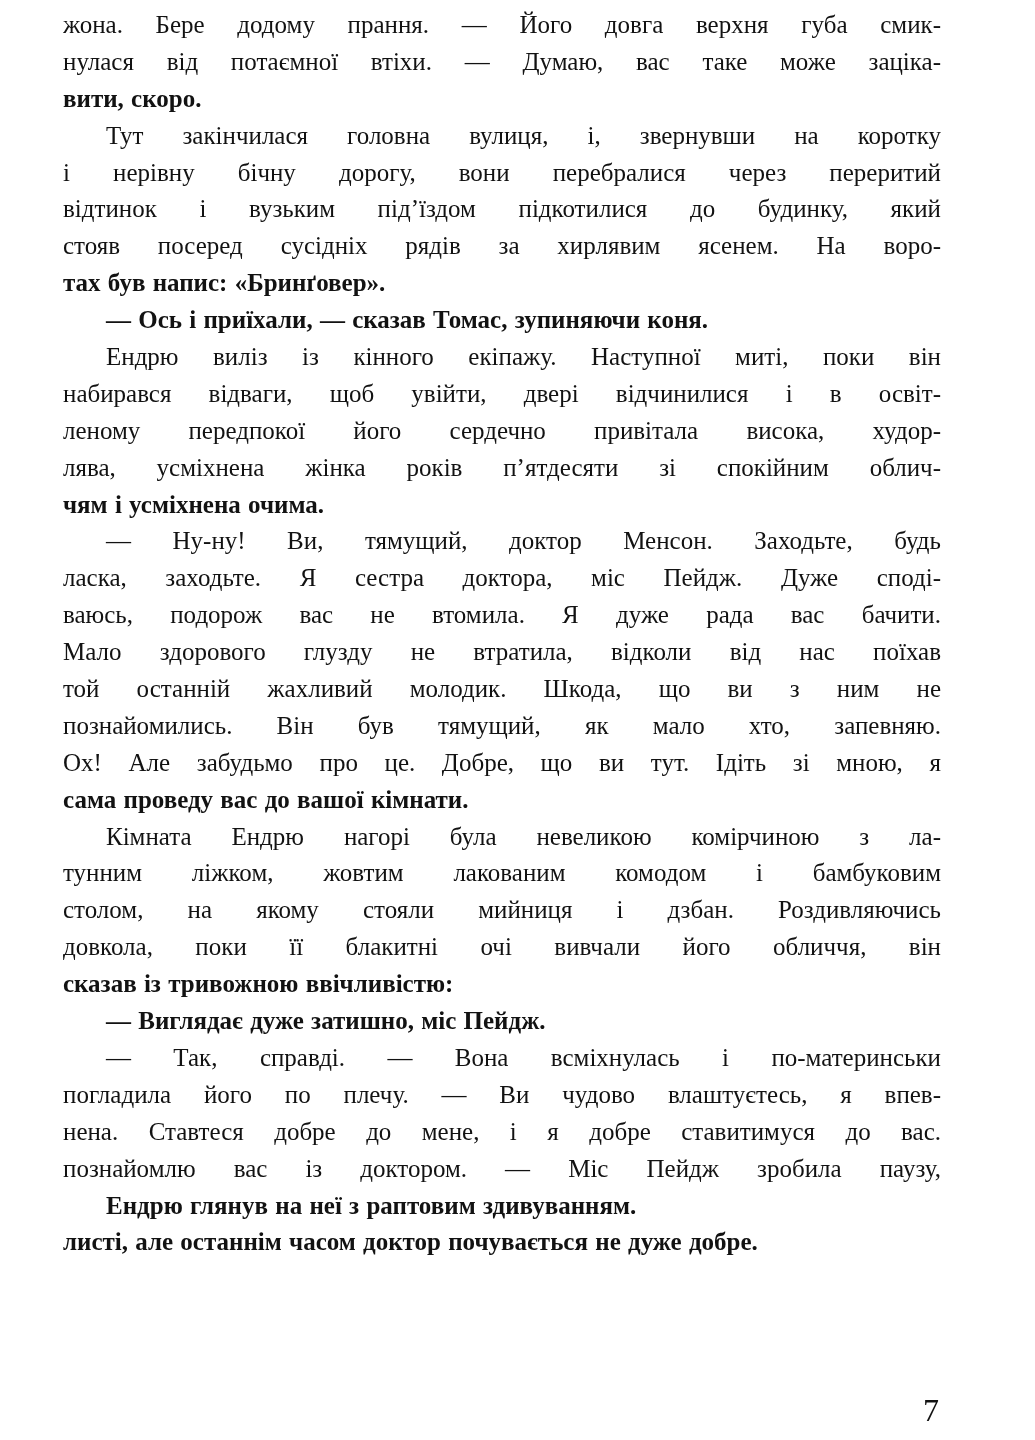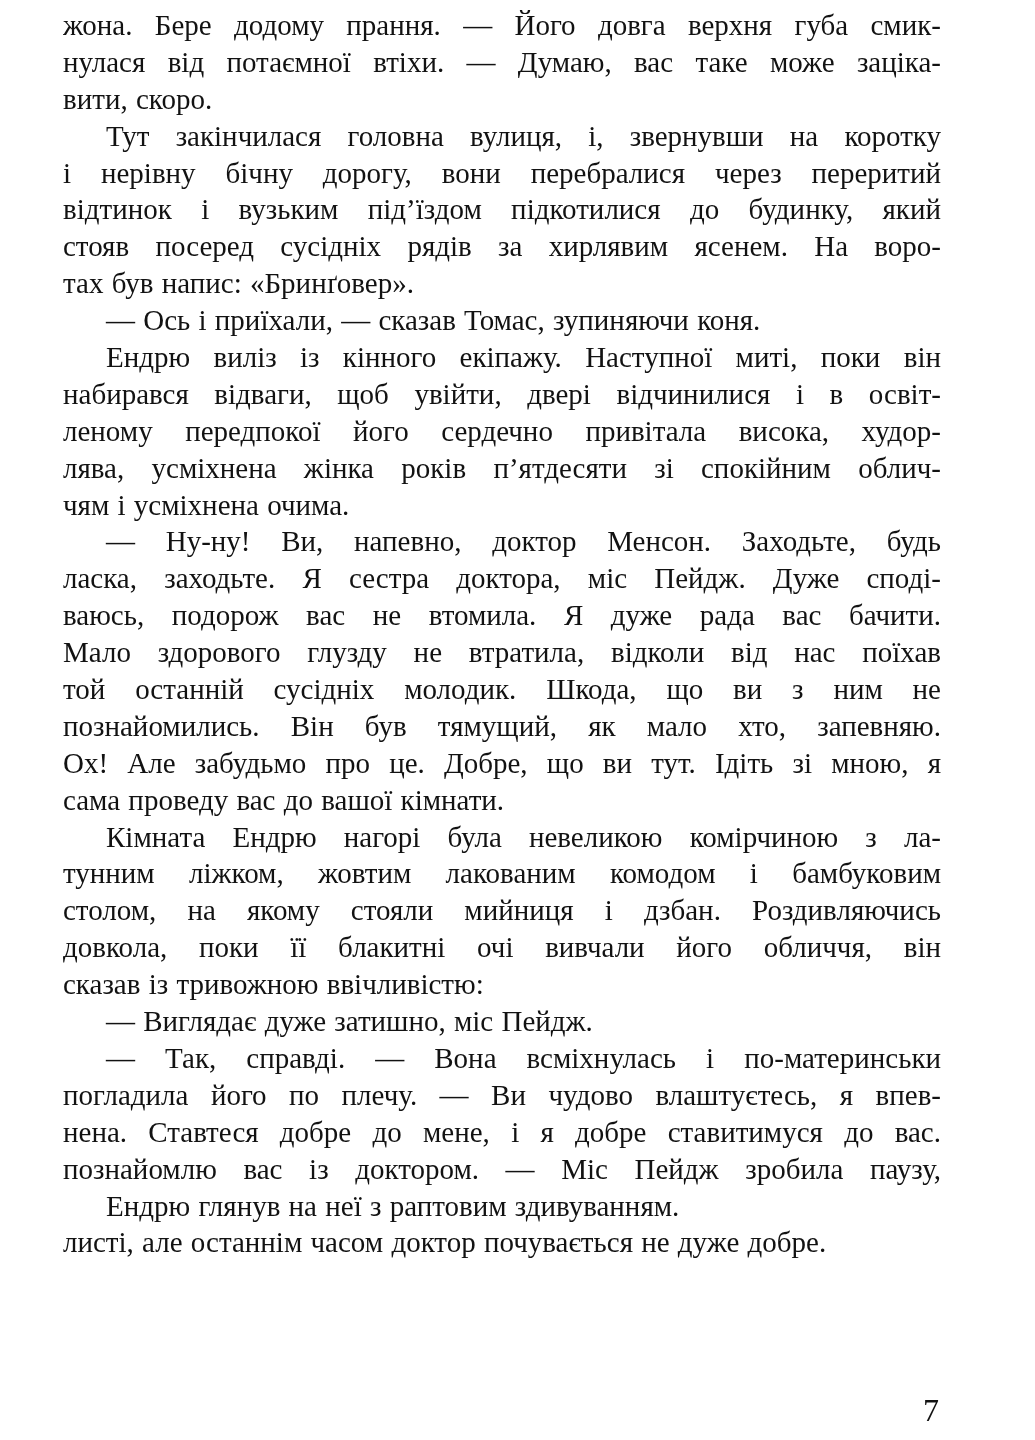--- a/index.html
+++ b/index.html
@@ -16,33 +16,34 @@
     color: var(--text-color, #121212);
     overflow: hidden;
   }
   .text-block {
     position: absolute;
     left: 63px;
     top: 7px;
     width: 878px;
   }
   .line {
-    font-size: 29px;
+    font-size: 25px;
     line-height: 36.9px;
     height: 36.9px;
     overflow: hidden;
     text-align: justify;
     text-align-last: justify;
     word-spacing: 1px;
   }
   .line.indent {
     text-indent: 43px;
   }
   .line.last {
     text-align-last: left;
+    font-weight: bold;
   }
   .page-number {
     position: absolute;
     top: 1390px;
     right: 96px;
     font-size: 32px;
     line-height: 40px;
     text-align: right;
   }
 </style>
@@ -58,25 +59,25 @@
       <div class="line">і нерівну бічну дорогу, вони перебралися через переритий</div>
       <div class="line">відтинок і вузьким під’їздом підкотилися до будинку, який</div>
       <div class="line">стояв посеред сусідніх рядів за хирлявим ясенем. На воро-</div>
       <div class="line last">тах був напис: «Бринґовер».</div>
       <div class="line indent last">— Ось і приїхали, — сказав Томас, зупиняючи коня.</div>
       <div class="line indent">Ендрю виліз із кінного екіпажу. Наступної миті, поки він</div>
       <div class="line">набирався відваги, щоб увійти, двері відчинилися і в освіт-</div>
       <div class="line">леному передпокої його сердечно привітала висока, худор-</div>
       <div class="line">лява, усміхнена жінка років п’ятдесяти зі спокійним облич-</div>
       <div class="line last">чям і усміхнена очима.</div>
-      <div class="line indent">— Ну-ну! Ви, напевно, доктор Менсон. Заходьте, будь</div>
+      <div class="line indent">— Ну-ну! Ви, тямущий, доктор Менсон. Заходьте, будь</div>
       <div class="line">ласка, заходьте. Я сестра доктора, міс Пейдж. Дуже споді-</div>
       <div class="line">ваюсь, подорож вас не втомила. Я дуже рада вас бачити.</div>
       <div class="line">Мало здорового глузду не втратила, відколи від нас поїхав</div>
-      <div class="line">той останній сусідніх молодик. Шкода, що ви з ним не</div>
+      <div class="line">той останній жахливий молодик. Шкода, що ви з ним не</div>
       <div class="line">познайомились. Він був тямущий, як мало хто, запевняю.</div>
       <div class="line">Ох! Але забудьмо про це. Добре, що ви тут. Ідіть зі мною, я</div>
       <div class="line last">сама проведу вас до вашої кімнати.</div>
       <div class="line indent">Кімната Ендрю нагорі була невеликою комірчиною з ла-</div>
       <div class="line">тунним ліжком, жовтим лакованим комодом і бамбуковим</div>
       <div class="line">столом, на якому стояли мийниця і дзбан. Роздивляючись</div>
       <div class="line">довкола, поки її блакитні очі вивчали його обличчя, він</div>
       <div class="line last">сказав із тривожною ввічливістю:</div>
       <div class="line indent last">— Виглядає дуже затишно, міс Пейдж.</div>
       <div class="line indent">— Так, справді. — Вона всміхнулась і по-материнськи</div>

